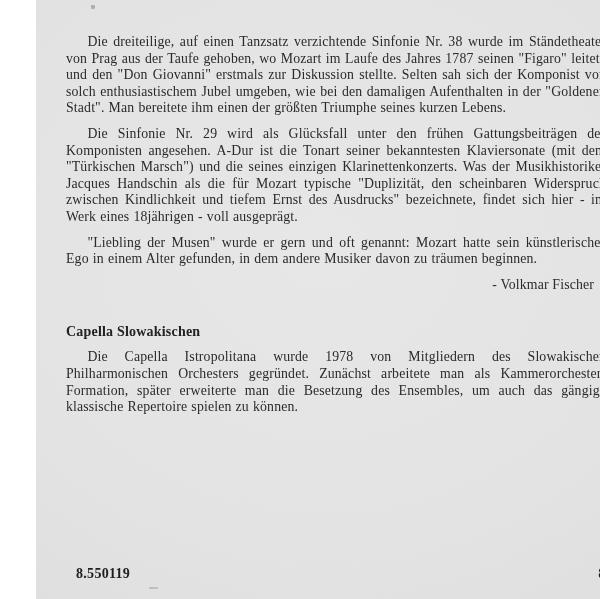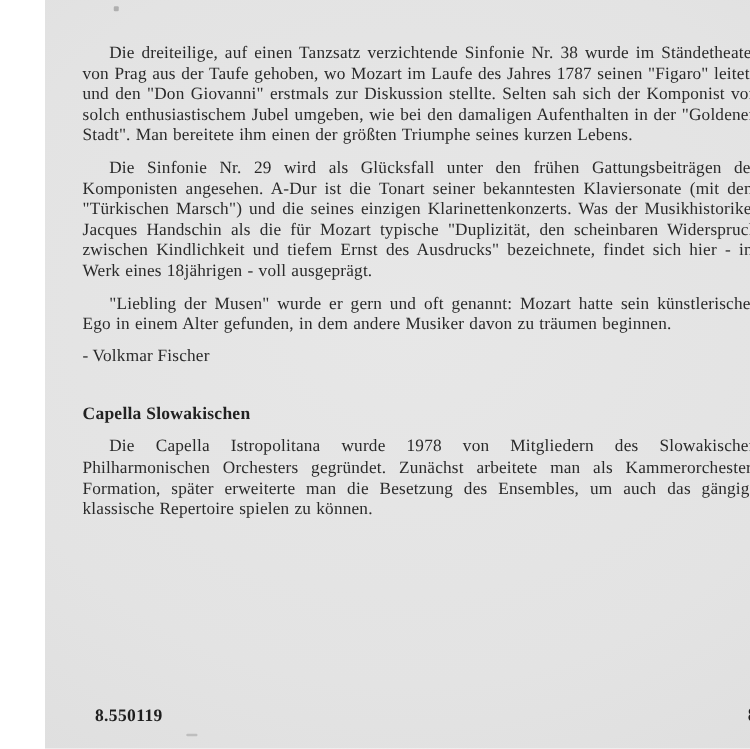--- a/index.html
+++ b/index.html
@@ -31,21 +31,21 @@
     line-height: 16.6px;
     text-align: justify;
     text-indent: 1.55em;
     letter-spacing: 0.15px;
     word-spacing: 0.5px;
   }
   .signature {
     margin: 7px 12px 0 0;
     font-size: 13.8px;
     line-height: 16.6px;
-    text-align: left;
+    text-align: right;
     letter-spacing: 0.15px;
   }
   .section-heading {
     margin: 31px 0 9px 0;
     font-size: 14px;
     line-height: 16px;
     font-weight: bold;
     letter-spacing: 0.2px;
     color: #222222;
   }

